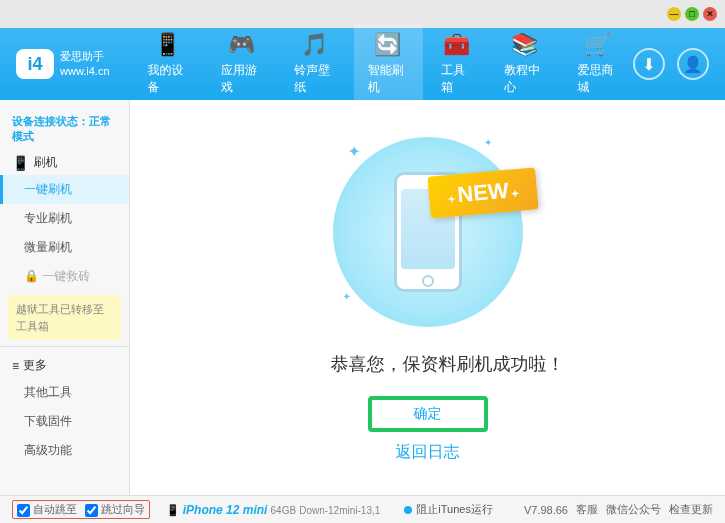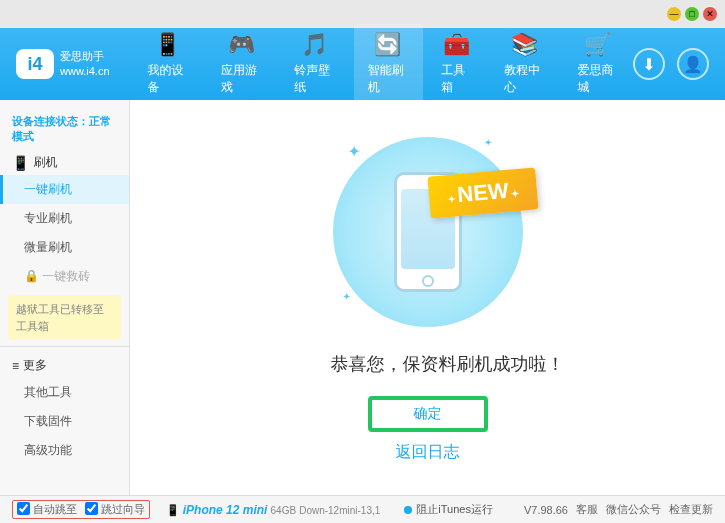--- a/index.html
+++ b/index.html
@@ -243,21 +243,21 @@
       background: #f5f5f5;
       border-top: 1px solid #ddd;
       display: flex;
       align-items: center;
       padding: 0 12px;
       font-size: 11px;
       color: #666;
     }
     .bottom-left { display: flex; align-items: center; gap: 8px; flex: 1; }
     .checkbox-item {
-      display: flex; align-items: flex-start; gap: 3px; cursor: pointer;
+      display: flex; align-items: flex-end; gap: 3px; cursor: pointer;
     }
     .checkbox-item input[type=checkbox] { cursor: pointer; }
     .device-info { margin-left: 8px; }
     .device-name { color: #1aabf0; font-weight: bold; font-size: 12px; font-style: italic; }
     .device-detail { color: #888; font-size: 10px; }
     .bottom-right {
       display: flex; align-items: center; gap: 8px; font-size: 11px; color: #666;
     }
     .bottom-right-item { cursor: pointer; }
 

